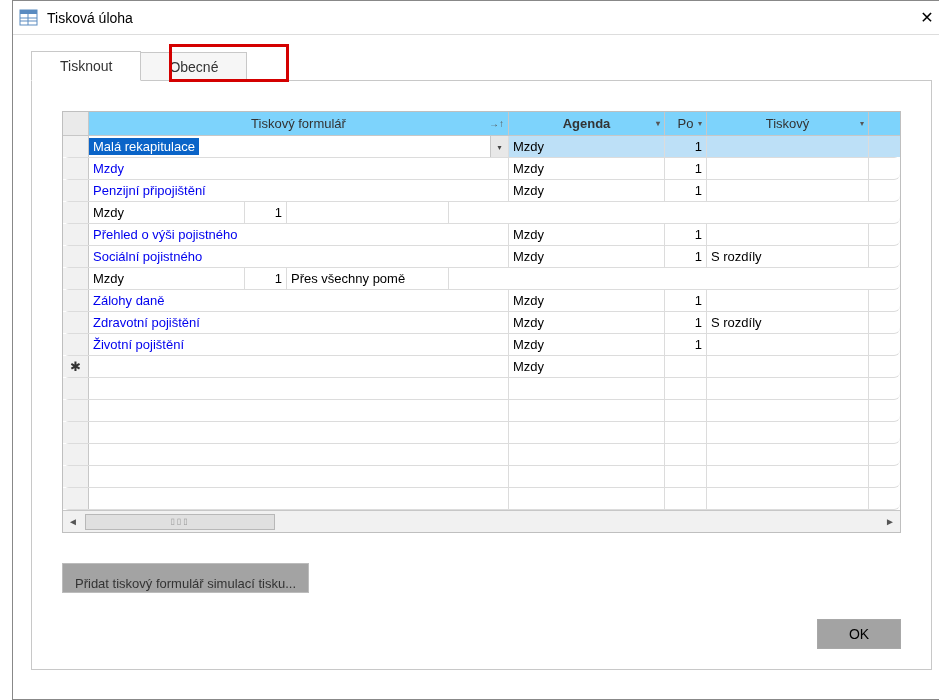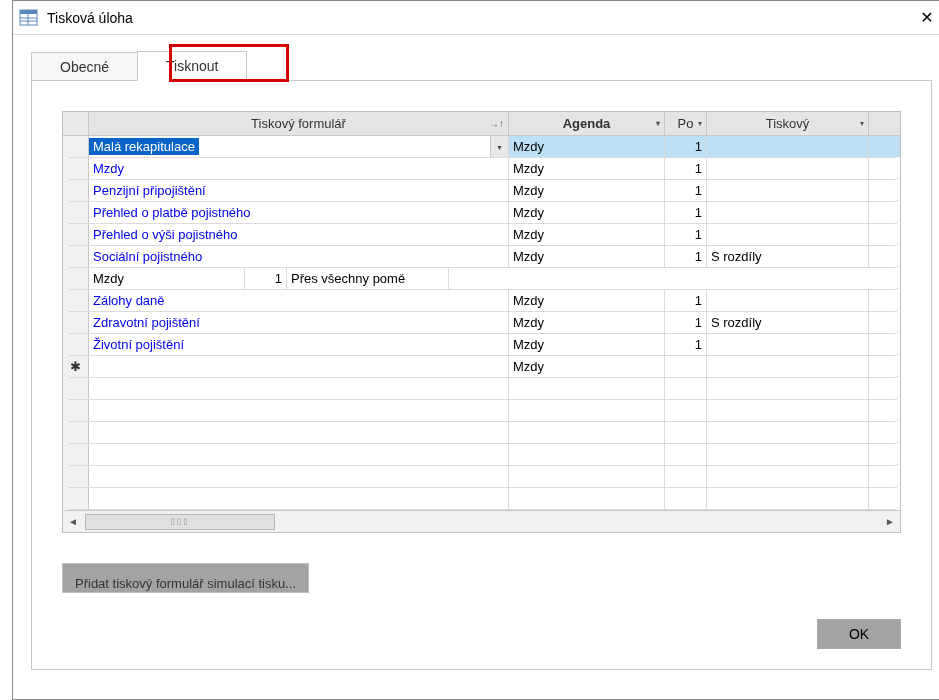--- a/index.html
+++ b/index.html
@@ -10,21 +10,21 @@
   .title-text { font-size: 14px; flex: 1; color: #000; }
   .close-btn { width: 46px; height: 34px; display: flex; align-items: center; justify-content: center; cursor: pointer; }
   .close-x { font-size: 16px; line-height: 1; }
   .body { flex: 1; padding: 12px 18px 18px 18px; position: relative; }
   .tabstrip { display: flex; align-items: flex-end; height: 34px; position: relative; }
   .tab { padding: 6px 28px 6px 28px; border: 1px solid #c8c8c8; border-bottom: none; background: #f6f6f6; font-size: 14px; color: #333; cursor: pointer; position: relative; margin-right: -1px; }
   .tab.active { background: #fff; border-bottom: 1px solid #fff; z-index: 2; }
   .tab-highlight { position: absolute; left: 138px; top: -3px; width: 120px; height: 38px; border: 3px solid #d40000; pointer-events: none; z-index: 3; }
   .panel { border: 1px solid #c8c8c8; background: #fff; padding: 30px 30px 24px 30px; min-height: 590px; position: relative; margin-top: -1px; }
   .grid-wrap { border: 1px solid #bfbfbf; background: #fff; }
-  .grid-header { display: flex; background: #e5e5e5; border-bottom: 1px solid #c7c7c7; height: 24px; justify-content: flex-end; }
+  .grid-header { display: flex; background: #7dd3fc; border-bottom: 1px solid #c7c7c7; height: 24px; justify-content: flex-end; }
   .gh { border-right: 1px solid #c7c7c7; display: flex; align-items: center; justify-content: center; font-size: 13px; color: #333; position: relative; padding: 0 4px; }
   .gh .sort { position: absolute; right: 4px; font-size: 10px; color: #555; }
   .gh .drop { position: absolute; right: 4px; font-size: 8px; color: #555; }
   .gh-sel { width: 26px; background: #eaeaea; }
   .gh-form { width: 420px; }
   .gh-agenda { width: 156px; font-weight: bold; }
   .gh-po { width: 42px; }
   .gh-moz { width: 162px; }
   .gh-pad { flex: 1; border-right: none; }
   .grid-body { }
@@ -63,22 +63,22 @@
       </svg>
     </span>
     <span class="title-text">Tisková úloha</span>
     <div class="close-btn">
       <span class="close-x">✕</span>
     </div>
   </div>
 
   <div class="body">
     <div class="tabstrip">
+      <div class="tab active">Tisknout</div>
       <div class="tab">Obecné</div>
-      <div class="tab active">Tisknout</div>
       <div class="tab-highlight"></div>
     </div>
 
     <div class="panel">
       <div class="grid-wrap">
         <div class="grid-header">
           <div class="gh gh-sel"></div>
           <div class="gh gh-form">
             <span>Tiskový formulář</span>
             <span class="sort">→↑</span>
@@ -120,21 +120,20 @@
             <div class="row">
               <div class="cell rsel"></div>
               <div class="cell cform">Penzijní připojištění</div>
               <div class="cell cagenda">Mzdy</div>
               <div class="cell cpo">1</div>
               <div class="cell cmoz"></div>
               <div class="cell cpad"></div>
             </div>
             <div class="row">
               <div class="cell rsel"></div>
-              <div class="cell cform">Přehled o platbě pojistného</div>
               <div class="cell cagenda">Mzdy</div>
               <div class="cell cpo">1</div>
               <div class="cell cmoz"></div>
               <div class="cell cpad"></div>
             </div>
             <div class="row">
               <div class="cell rsel"></div>
               <div class="cell cform">Přehled o výši pojistného</div>
               <div class="cell cagenda">Mzdy</div>
               <div class="cell cpo">1</div>

